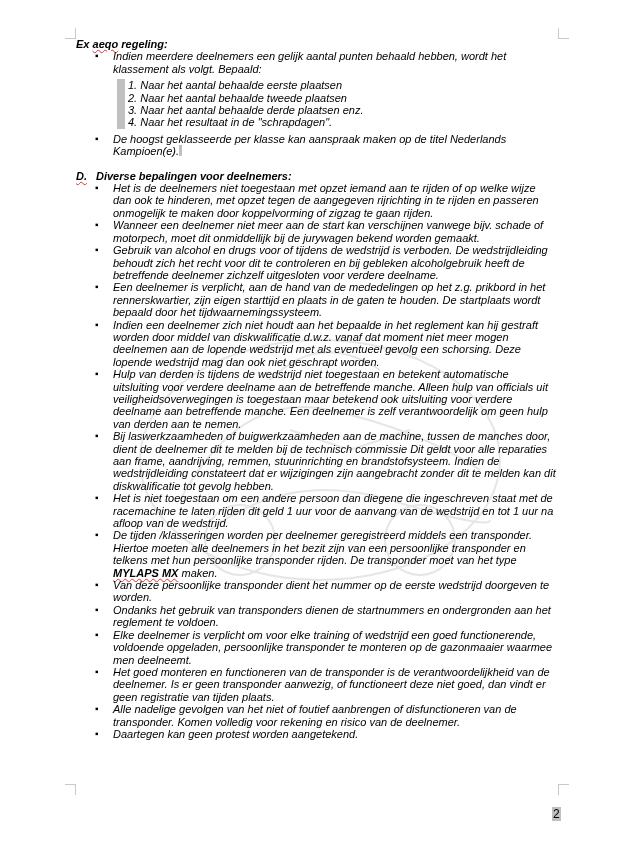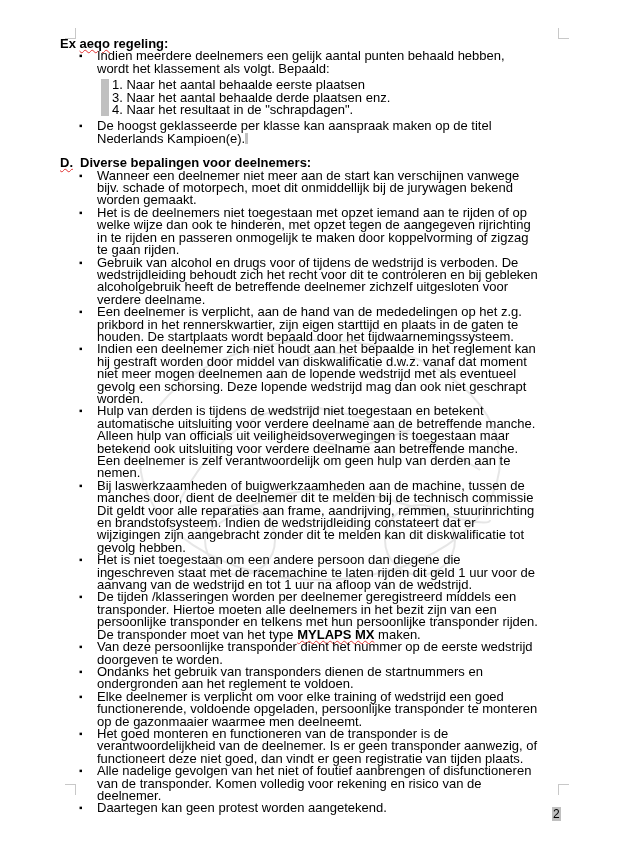--- a/index.html
+++ b/index.html
@@ -7,21 +7,21 @@
          font-family: "Liberation Sans", sans-serif; color: #000; }
   .page { position: absolute; left: 0; top: 0; width: 631px; height: 859px; background: #fff; }
   .corner { position: absolute; width: 10px; height: 10px; border-color: #c8c8c8; border-style: solid; border-width: 0; }
   .c-tl { left: 65px; top: 28px; border-right-width: 1px; border-bottom-width: 1px; }
   .c-tr { left: 558px; top: 28px; border-left-width: 1px; border-bottom-width: 1px; }
   .c-bl { left: 65px; top: 784px; border-right-width: 1px; border-top-width: 1px; }
   .c-br { left: 558px; top: 784px; border-left-width: 1px; border-top-width: 1px; }
 
   .watermark { position: absolute; left: 90px; top: 300px; width: 460px; height: 320px; opacity: 0.13; pointer-events: none; }
 
-  .content { position: absolute; left: 60px; top: 38px; width: 480px; font-size: 13px; line-height: 12.4px; }
+  .content { position: absolute; left: 76px; top: 38px; width: 480px; font-size: 11px; line-height: 12.4px; font-style: italic; }
   .heading { font-weight: bold; margin: 0; }
   .heading .spell { text-decoration: underline wavy #e03030; text-decoration-thickness: 1px; }
   .heading-d { margin-top: 12px; display: flex; }
   .heading-d .letter { width: 20px; text-decoration: underline wavy #e03030; text-decoration-thickness: 1px; }
   ul.bullets { list-style: none; margin: 0; padding: 0; }
   ul.bullets li { position: relative; padding-left: 37px; }
   ul.bullets li::before { content: "\25AA"; position: absolute; left: 19px; top: 0; font-size: 10px; }
   .numlist { margin: 4px; padding: 0; list-style: none; }
   .numlist li { padding-left: 0 !important; position: relative; }
   .numlist li::before { content: none !important; }
@@ -53,34 +53,35 @@
 
   <div class="content">
     <p class="heading">
       <span>Ex </span><span class="spell">aeqo</span><span> regeling:</span>
     </p>
     <ul class="bullets">
       <li>
         <span>Indien meerdere deelnemers een gelijk aantal punten behaald hebben, wordt het klassement als volgt.   Bepaald:</span>
         <ul class="numlist">
           <li><span class="mark"></span><span>1. Naar het aantal behaalde eerste plaatsen</span></li>
+          <li><span class="mark"></span><span>2. Naar het aantal behaalde tweede plaatsen</span></li>
           <li><span class="mark"></span><span>3. Naar het aantal behaalde derde plaatsen enz.</span></li>
           <li><span class="mark"></span><span>4. Naar het resultaat in de "schrapdagen".</span></li>
         </ul>
       </li>
       <li><span>De hoogst geklasseerde per klasse kan aanspraak maken op de titel Nederlands Kampioen(e).</span><span class="sel"></span></li>
     </ul>
 
     <p class="heading heading-d">
       <span class="letter">D.</span>
       <span>Diverse bepalingen voor deelnemers:</span>
     </p>
     <ul class="bullets">
+      <li><span>Het is de deelnemers niet toegestaan met opzet iemand aan te rijden of op welke wijze dan ook te hinderen, met opzet tegen de aangegeven rijrichting in te rijden en passeren onmogelijk te maken door koppelvorming of zigzag te gaan rijden.</span></li>
       <li><span>Wanneer een deelnemer niet meer aan de start kan verschijnen vanwege bijv. schade of motorpech, moet dit onmiddellijk bij de jurywagen bekend worden gemaakt.</span></li>
-      <li><span>Het is de deelnemers niet toegestaan met opzet iemand aan te rijden of op welke wijze dan ook te hinderen, met opzet tegen de aangegeven rijrichting in te rijden en passeren onmogelijk te maken door koppelvorming of zigzag te gaan rijden.</span></li>
       <li><span>Gebruik van alcohol en drugs voor of tijdens de wedstrijd is verboden. De wedstrijdleiding behoudt zich het recht voor dit te controleren en bij gebleken alcoholgebruik heeft de betreffende deelnemer zichzelf uitgesloten voor verdere deelname.</span></li>
       <li><span>Een deelnemer is verplicht, aan de hand van de mededelingen op het z.g. prikbord in het rennerskwartier, zijn eigen starttijd en plaats in de gaten te houden. De startplaats wordt bepaald door het tijdwaarnemingssysteem.</span></li>
       <li><span>Indien een deelnemer zich niet houdt aan het bepaalde in het reglement kan hij gestraft worden door middel van diskwalificatie d.w.z. vanaf dat moment niet meer mogen deelnemen aan de lopende wedstrijd met als eventueel gevolg een schorsing. Deze lopende wedstrijd mag dan ook niet geschrapt worden.</span></li>
       <li><span>Hulp van derden is tijdens de wedstrijd niet toegestaan en betekent automatische uitsluiting voor verdere deelname aan de betreffende manche. Alleen hulp van officials uit veiligheidsoverwegingen is toegestaan maar betekend ook uitsluiting voor verdere deelname aan betreffende manche. Een deelnemer is zelf verantwoordelijk om geen hulp van derden aan te nemen.</span></li>
       <li><span>Bij laswerkzaamheden of buigwerkzaamheden aan de machine, tussen de manches door, dient de deelnemer dit te melden bij de technisch commissie Dit geldt voor alle reparaties aan frame, aandrijving, remmen, stuurinrichting en brandstofsysteem. Indien de wedstrijdleiding constateert dat er wijzigingen zijn aangebracht zonder dit te melden kan dit diskwalificatie tot gevolg hebben.</span></li>
       <li><span>Het is niet toegestaan om een andere persoon dan diegene die ingeschreven staat met de racemachine te laten rijden dit geld 1 uur voor de aanvang van de wedstrijd en tot 1 uur na afloop van de wedstrijd.</span></li>
       <li><span>De tijden /klasseringen worden per deelnemer geregistreerd middels een transponder. Hiertoe moeten alle deelnemers in het bezit zijn van een persoonlijke transponder en telkens met hun persoonlijke transponder rijden. De transponder moet van het type </span><span class="mylaps">MYLAPS MX</span><span> maken.</span></li>
       <li><span>Van deze persoonlijke transponder dient het nummer op de eerste wedstrijd doorgeven te worden.</span></li>
       <li><span>Ondanks het gebruik van transponders dienen de startnummers en ondergronden aan het reglement te voldoen.</span></li>
       <li><span>Elke deelnemer is verplicht om voor elke training of wedstrijd een goed functionerende, voldoende opgeladen, persoonlijke transponder te monteren op de gazonmaaier waarmee men deelneemt.</span></li>

